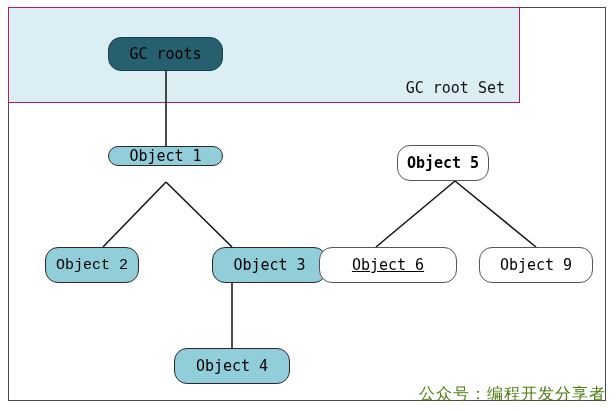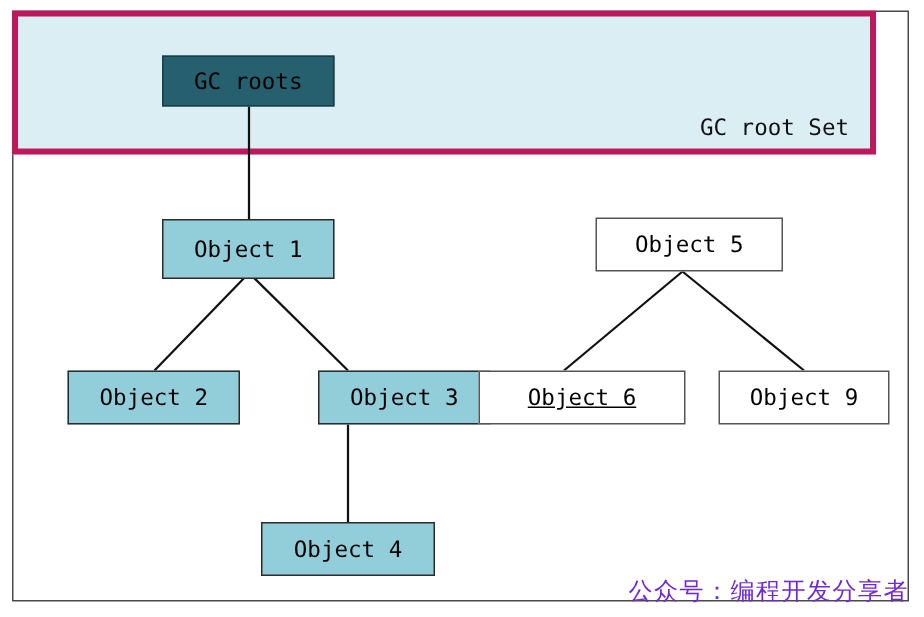--- a/index.html
+++ b/index.html
@@ -15,23 +15,23 @@
     position: absolute;
     left: 8px; top: 7px;
     width: 598px; height: 394px;
     border: 1px solid #4a4a4a;
     background: #ffffff;
     box-sizing: border-box;
   }
   .root-band {
     position: absolute;
     left: 8px; top: 7px;
-    width: 576px; height: 96px;
+    width: 512px; height: 96px;
     background: #daeef3;
-    border: 4px solid #be185d;
+    border: 1px solid #be185d;
     box-sizing: border-box;
   }
   .band-label {
     position: absolute;
     right: 14px; bottom: 5px;
     font-size: 15px;
     color: #111111;
     white-space: nowrap;
   }
   .edges {
@@ -42,47 +42,48 @@
   }
   .node {
     position: absolute;
     box-sizing: border-box;
     display: flex;
     align-items: center;
     justify-content: center;
     font-size: 15px;
     color: #000000;
     white-space: nowrap;
+    border-radius: 13px;
   }
   .node.dark {
     background: #265f6d;
     border: 1px solid #173f49;
     color: #000000;
   }
   .node.reachable {
     background: #92cdda;
     border: 1px solid #2b2b2b;
   }
   .node.unreachable {
     background: #ffffff;
     border: 1px solid #555555;
   }
   .n-gc-roots  { left: 108px; top: 37px;  width: 115px; height: 34px; }
-  .n-object-1  { left: 108px; top: 146px; width: 115px; height: 40px; }
-  .n-object-2  { left: 45px;  top: 247px; width: 115px; height: 36px; }
+  .n-object-1  { left: 108px; top: 146px; width: 115px; height: 20px; }
+  .n-object-2  { left: 45px;  top: 247px; width: 94px; height: 36px; font-family: Liberation Mono, monospace; }
   .n-object-3  { left: 174px; top: 247px; width: 115px; height: 36px; margin-left: 38px; }
   .n-object-4  { left: 174px; top: 348px; width: 116px; height: 36px; }
-  .n-object-5  { left: 397px; top: 145px; width: 125px; height: 36px; }
+  .n-object-5  { left: 397px; top: 145px; width: 92px; height: 36px; font-weight: bold; }
   .n-object-6  { left: 319px; top: 247px; width: 138px; height: 36px; text-decoration: underline; }
   .n-object-7  { left: 479px; top: 247px; width: 114px; height: 36px; }
   .watermark {
     position: absolute;
     right: 10px; bottom: 6px;
     font-size: 16px;
-    color: #6d28d9;
+    color: #4d7c0f;
     letter-spacing: 1px;
     white-space: nowrap;
   }
 </style>
 </head>
 <body>
 
 <div class="stage">
 
   <div class="outer-rect"></div>

